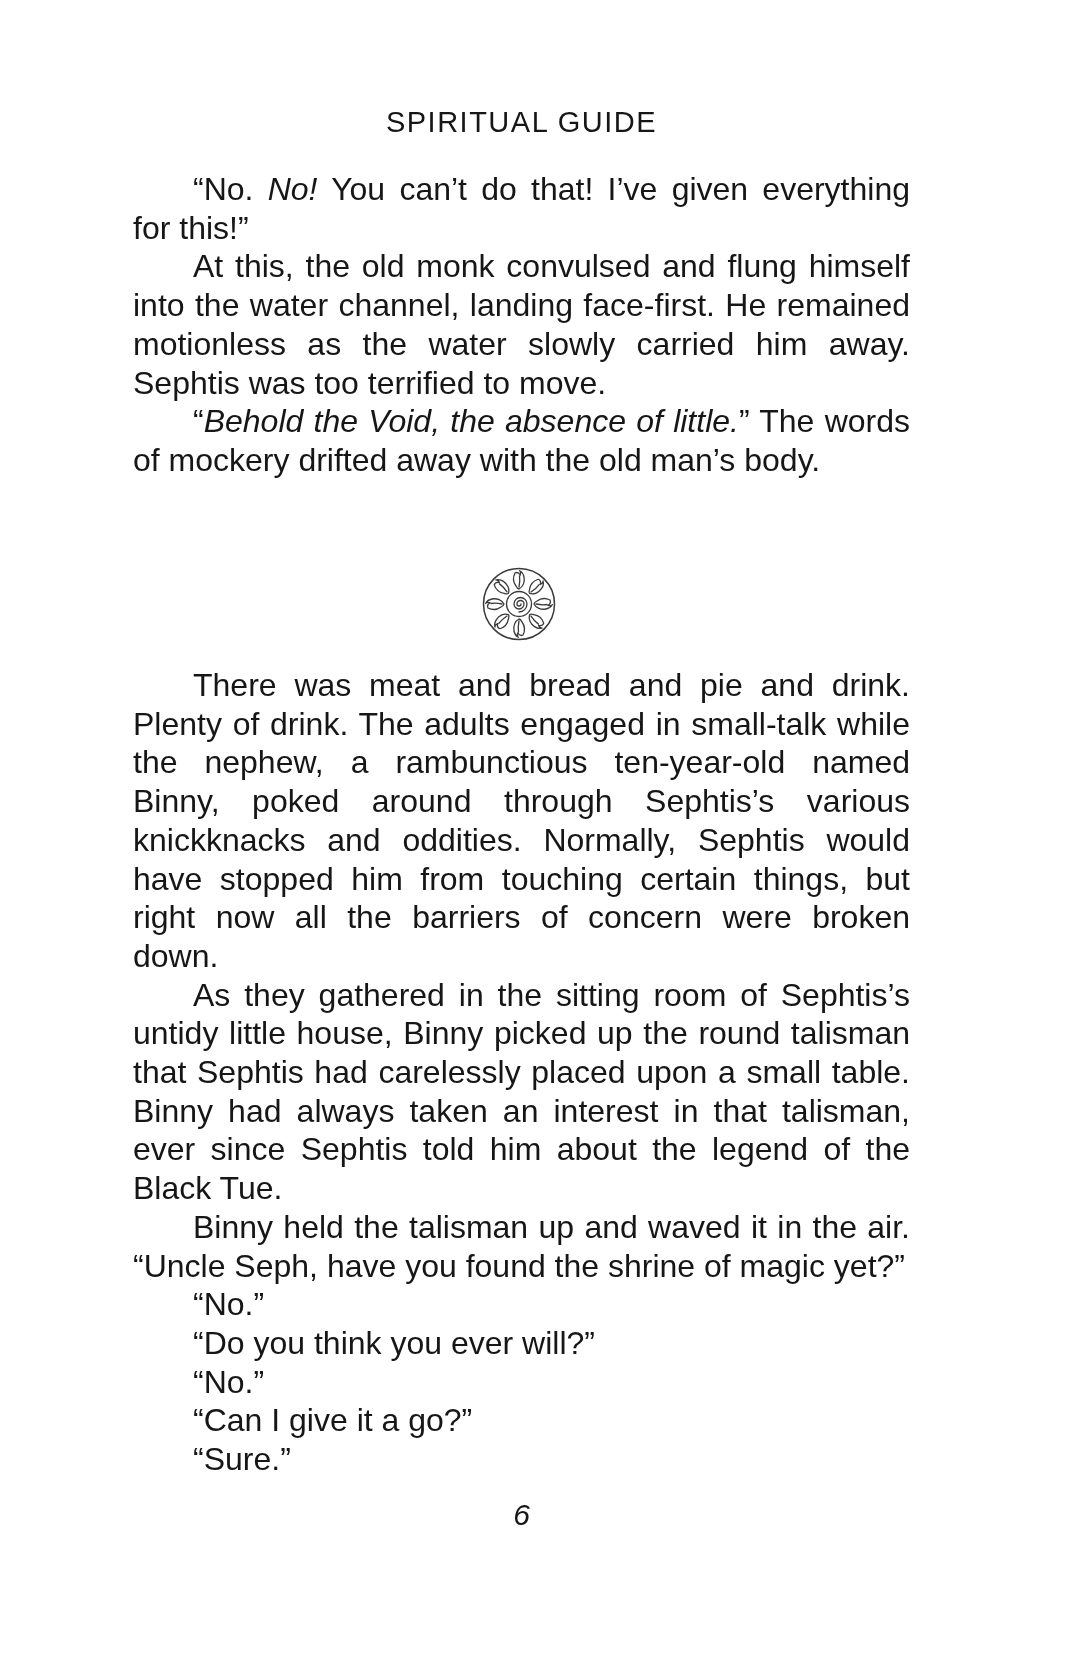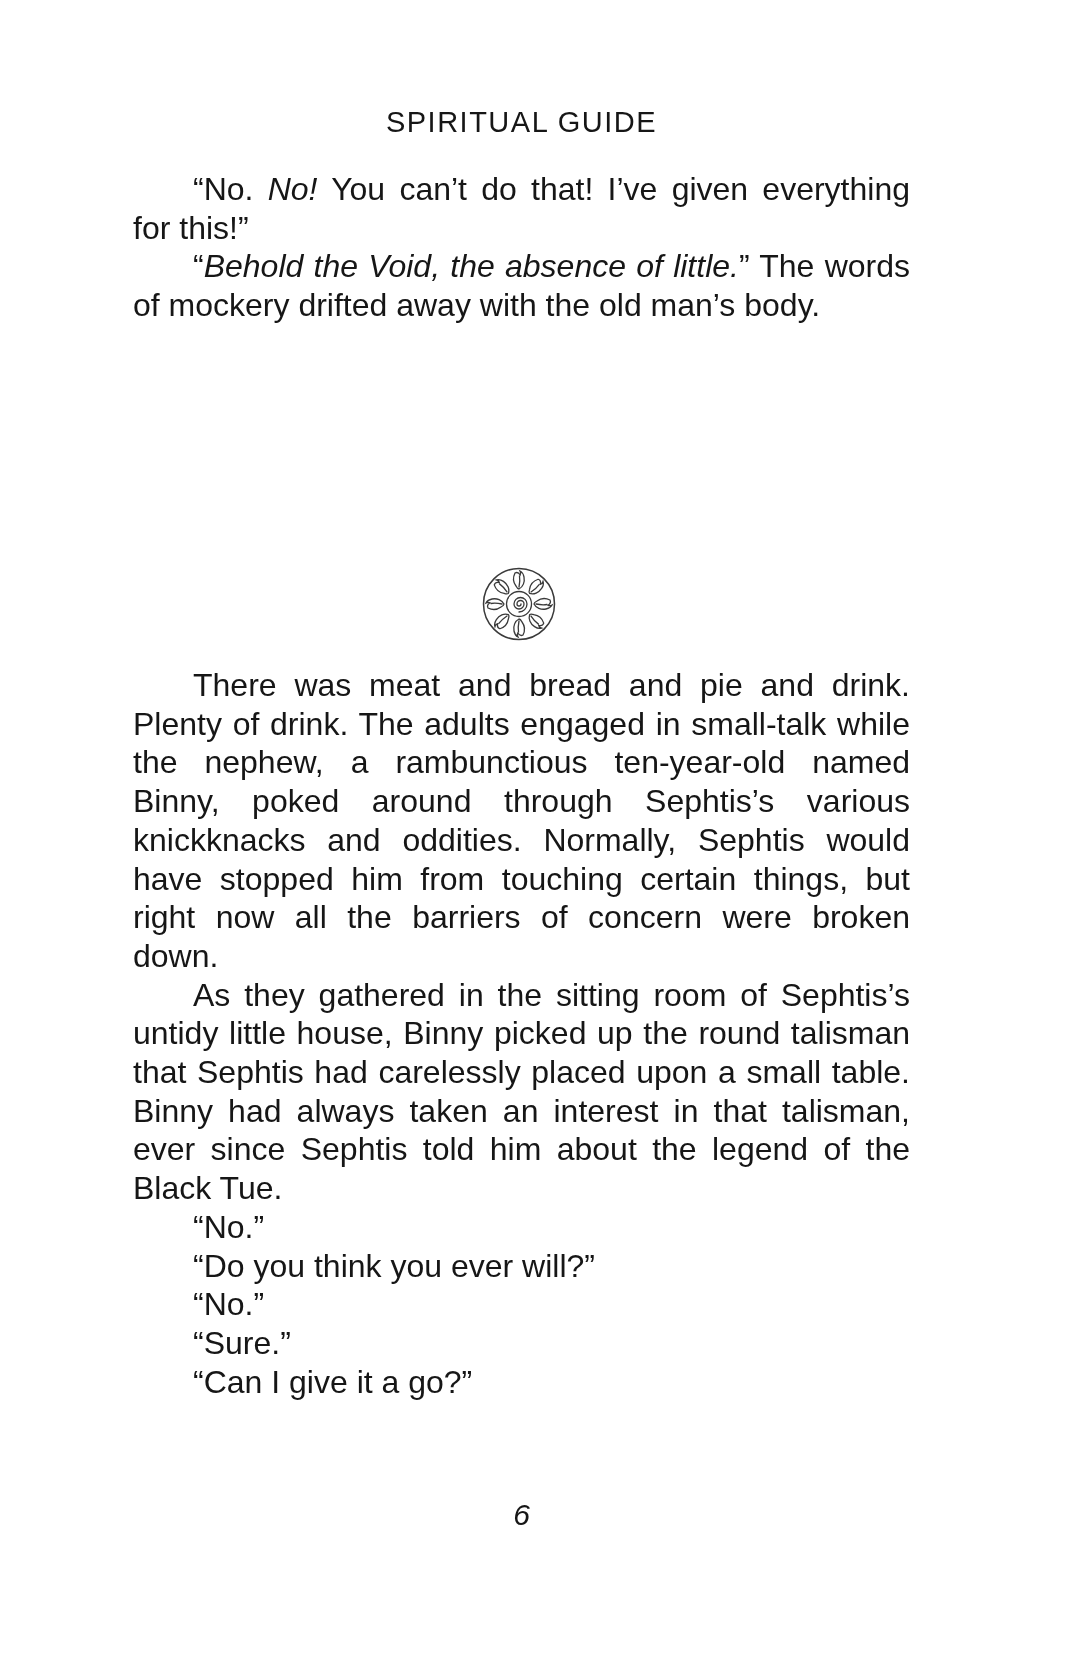--- a/index.html
+++ b/index.html
@@ -63,20 +63,21 @@
 </style>
 </head>
 <body>
 
 <div class="page">
 
   <div class="running-head">SPIRITUAL GUIDE</div>
 
   <div class="text-block section-1">
       <p class="para indent"><span>“No. </span><span class="italic">No!</span><span> You can’t do that! I’ve given everything for this!”</span></p>
+      <p class="para indent"><span>At this, the old monk convulsed and flung himself into the water channel, landing face-first. He remained motionless as the water slowly carried him away. Sephtis was too terrified to move.</span></p>
       <p class="para indent"><span>“</span><span class="italic">Behold the Void, the absence of little.</span><span>” The words of mockery drifted away with the old man’s body.</span></p>
     </div>
 
   <div class="ornament">
     <svg width="80" height="80" viewBox="-40 -40 80 80" fill="none" stroke="#3a3a3a" stroke-width="1.5" stroke-linecap="round">
 
       <circle cx="0" cy="0" r="35.5"></circle>
 
       <circle cx="0" cy="0" r="12.5" stroke-width="1.3"></circle>
 
@@ -131,22 +132,23 @@
           <path d="M0,6 C1,1 1,-2 0.5,-5"></path>
         </g>
           </g>
       </g>
     </svg>
   </div>
 
   <div class="text-block section-2">
       <p class="para indent"><span>There was meat and bread and pie and drink. Plenty of drink. The adults engaged in small-talk while the nephew, a rambunctious ten-year-old named Binny, poked around through Sephtis’s various knickknacks and oddities. Normally, Sephtis would have stopped him from touching certain things, but right now all the barriers of concern were broken down.</span></p>
       <p class="para indent"><span>As they gathered in the sitting room of Sephtis’s untidy little house, Binny picked up the round talisman that Sephtis had carelessly placed upon a small table. Binny had always taken an interest in that talisman, ever since Sephtis told him about the legend of the Black Tue.</span></p>
+      <p class="para indent"><span>Binny held the talisman up and waved it in the air. “Uncle Seph, have you found the shrine of magic yet?”</span></p>
       <p class="para indent"><span>“No.”</span></p>
       <p class="para indent"><span>“Do you think you ever will?”</span></p>
       <p class="para indent"><span>“No.”</span></p>
+      <p class="para indent"><span>“Can I give it a go?”</span></p>
       <p class="para indent"><span>“Sure.”</span></p>
-      <p class="para indent"><span>“Can I give it a go?”</span></p>
     </div>
 
   <div class="folio">6</div>
 
 </div>
 
 </body></html>

